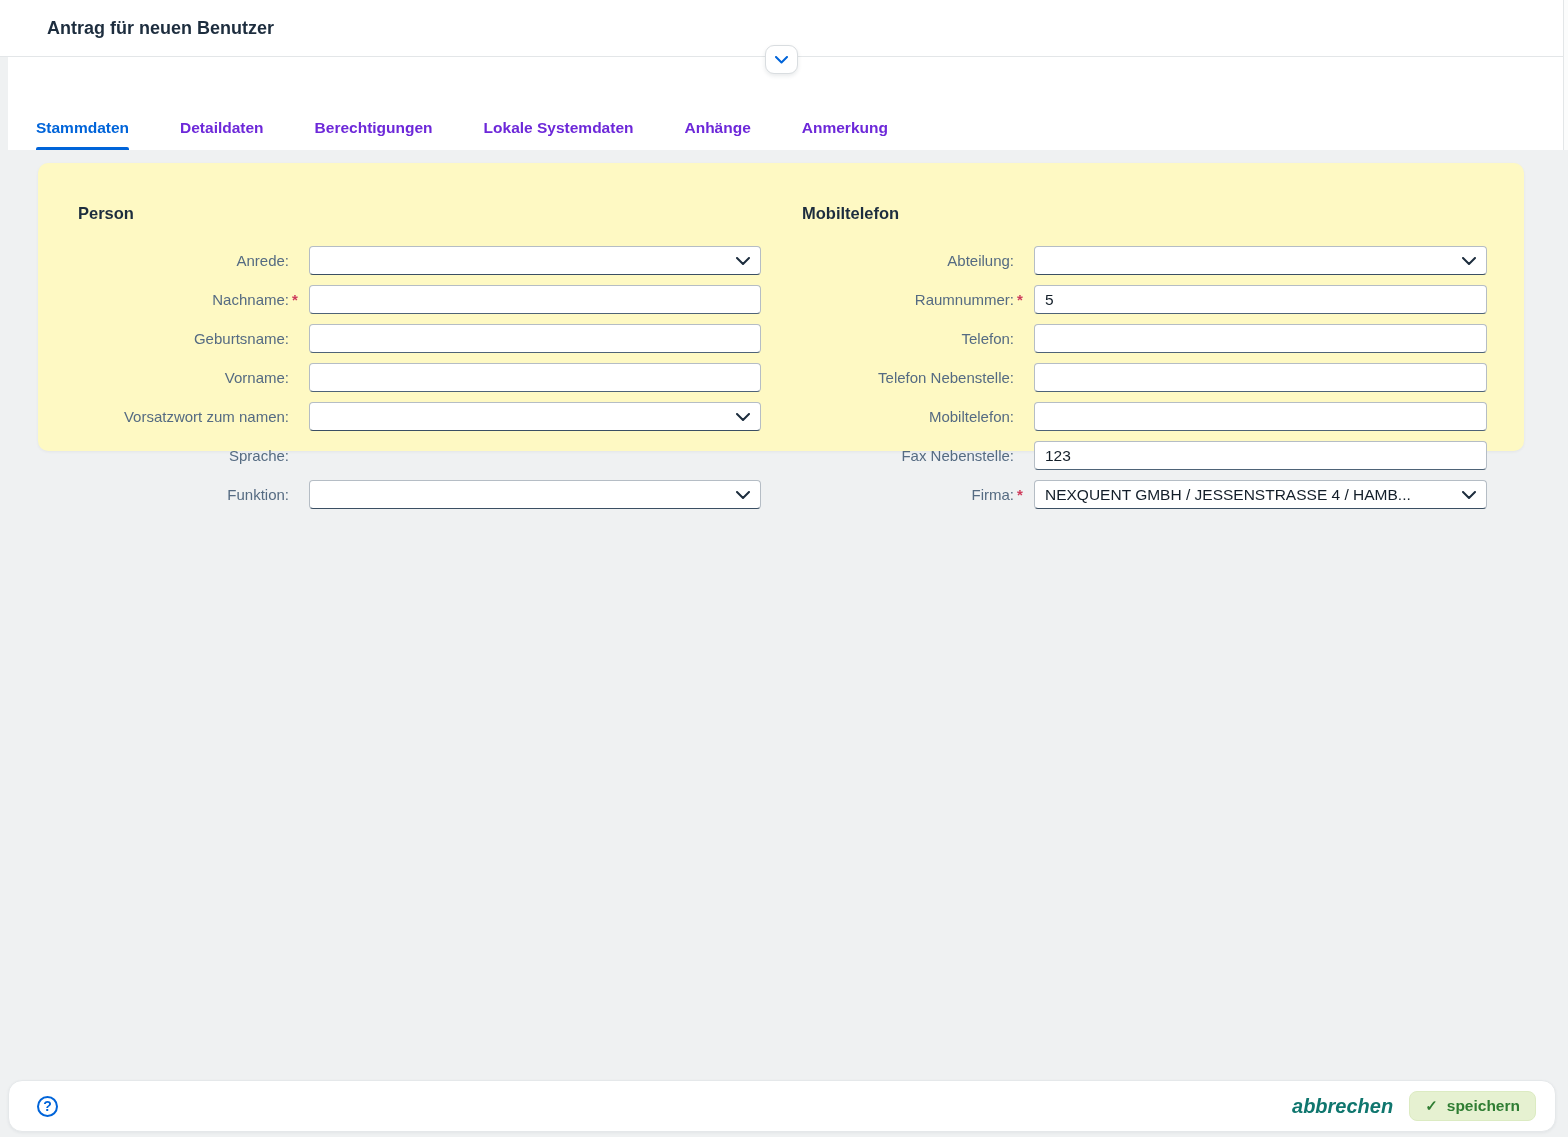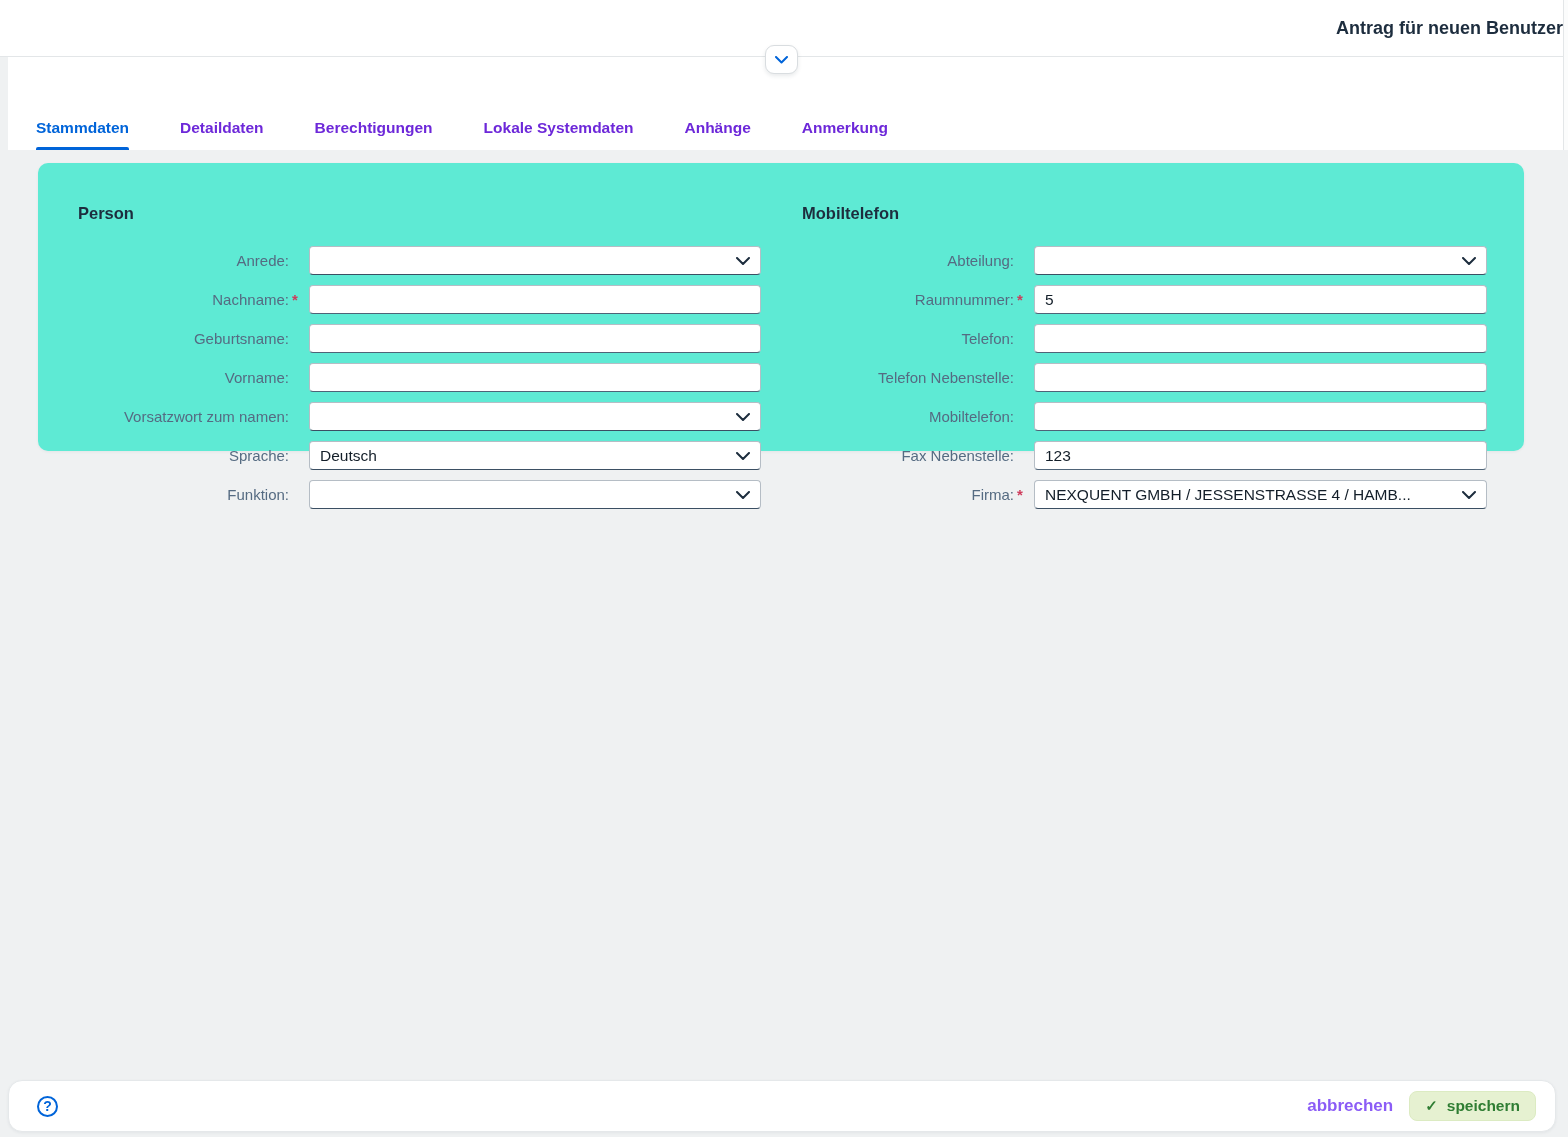--- a/index.html
+++ b/index.html
@@ -6,21 +6,21 @@
   html,body { width:1568px; height:1137px; overflow:hidden; }
   body {
     font-family:"Liberation Sans", sans-serif;
     background:#eff1f2;
     color:#131e29;
     position:relative;
   }
   
   .titlebar {
     position:absolute; top:0; left:0; width:1563px; height:56px;
-    background:#ffffff; display:flex; align-items:center; z-index:2;justify-content:flex-end;
+    background:#ffffff; display:flex; align-items:center; z-index:2;
   }
   .titlebar h1 {
     margin-left:47px; font-size:18px; font-weight:700; color:#1d2d3e;
   }
   .right-strip {
     position:absolute; top:0; left:1564px; width:4px; height:150px;
     background:#fbfcfc; z-index:1;
   }
   .edge-line {
     position:absolute; top:0; left:1563px; width:1px; height:150px;
@@ -50,21 +50,21 @@
   .expand-btn {
     position:absolute; top:45px; left:765px; width:33px; height:29px;
     background:#ffffff; border:1px solid #d9dde0; border-radius:9px;
     box-shadow:0 2px 4px rgba(29,45,62,0.10);
     display:flex; align-items:center; justify-content:center;
     cursor:pointer; z-index:5;
   }
   
   .card {
     position:absolute; top:163px; left:38px; width:1486px; height:288px;
-    background:#5eead4; border-radius:10px;
+    background:#fef9c3; border-radius:10px;
     box-shadow:0 1px 3px rgba(29,45,62,0.06);
   }
   .col { position:absolute; top:0; padding-top:41px; }
   .col-left  { left:0;    width:740px; }
   .col-right { left:764px; width:722px; }
   .col h2 {
     font-size:16.5px; font-weight:700; color:#1d2d3e; height:20px;
     margin:0 0 22px 0;
   }
   .col-left h2 { margin-left:40px; }
@@ -103,22 +103,22 @@
     display:flex; align-items:center; padding:0 19px 0 28px;
   }
   .help {
     width:21px; height:21px; border:2px solid #0064d9; border-radius:50%;
     color:#0064d9; font-size:14px; font-weight:700;
     display:flex; align-items:center; justify-content:center; cursor:pointer;
     background:none;
   }
   .spacer { flex:1; }
   .linkbtn {
-    background:none; border:none; color:#8b5cf6; font-size:17px;
-    font-weight:600; cursor:pointer; font-family:inherit; margin-right:16px;
+    background:none; border:none; color:#0f766e; font-size:20px;
+    font-weight:600; cursor:pointer; font-family:inherit; margin-right:16px;font-style:italic;
   }
   .savebtn {
     display:flex; align-items:center; gap:9px; height:30px; padding:0 15px;
     background:#e6f1d1; border:1px solid #dcebc2; border-radius:8px;
     color:#2f7d33; font-size:15.5px; font-weight:600; cursor:pointer;
     font-family:inherit;
   }
   .savebtn .check { font-size:15px; font-weight:700; }
 </style>
 </head>
@@ -203,26 +203,20 @@
         <span class="val"></span>
         <svg class="chev" width="14" height="8" viewBox="0 0 14 8">
             <path d="M1 1l6 6 6-6" fill="none" stroke="#1d2d3e" stroke-width="2" stroke-linecap="round" stroke-linejoin="round"></path>
           </svg>
       </div>
     </div>
 
     <div class="row">
       <label class="lbl">Sprache:</label>
       <span class="reqbox"></span>
-      <div class="ctl select">
-        <span class="val">Deutsch</span>
-        <svg class="chev" width="14" height="8" viewBox="0 0 14 8">
-            <path d="M1 1l6 6 6-6" fill="none" stroke="#1d2d3e" stroke-width="2" stroke-linecap="round" stroke-linejoin="round"></path>
-          </svg>
-      </div>
     </div>
 
     <div class="row">
       <label class="lbl">Funktion:</label>
       <span class="reqbox"></span>
       <div class="ctl select">
         <span class="val"></span>
         <svg class="chev" width="14" height="8" viewBox="0 0 14 8">
             <path d="M1 1l6 6 6-6" fill="none" stroke="#1d2d3e" stroke-width="2" stroke-linecap="round" stroke-linejoin="round"></path>
           </svg>

